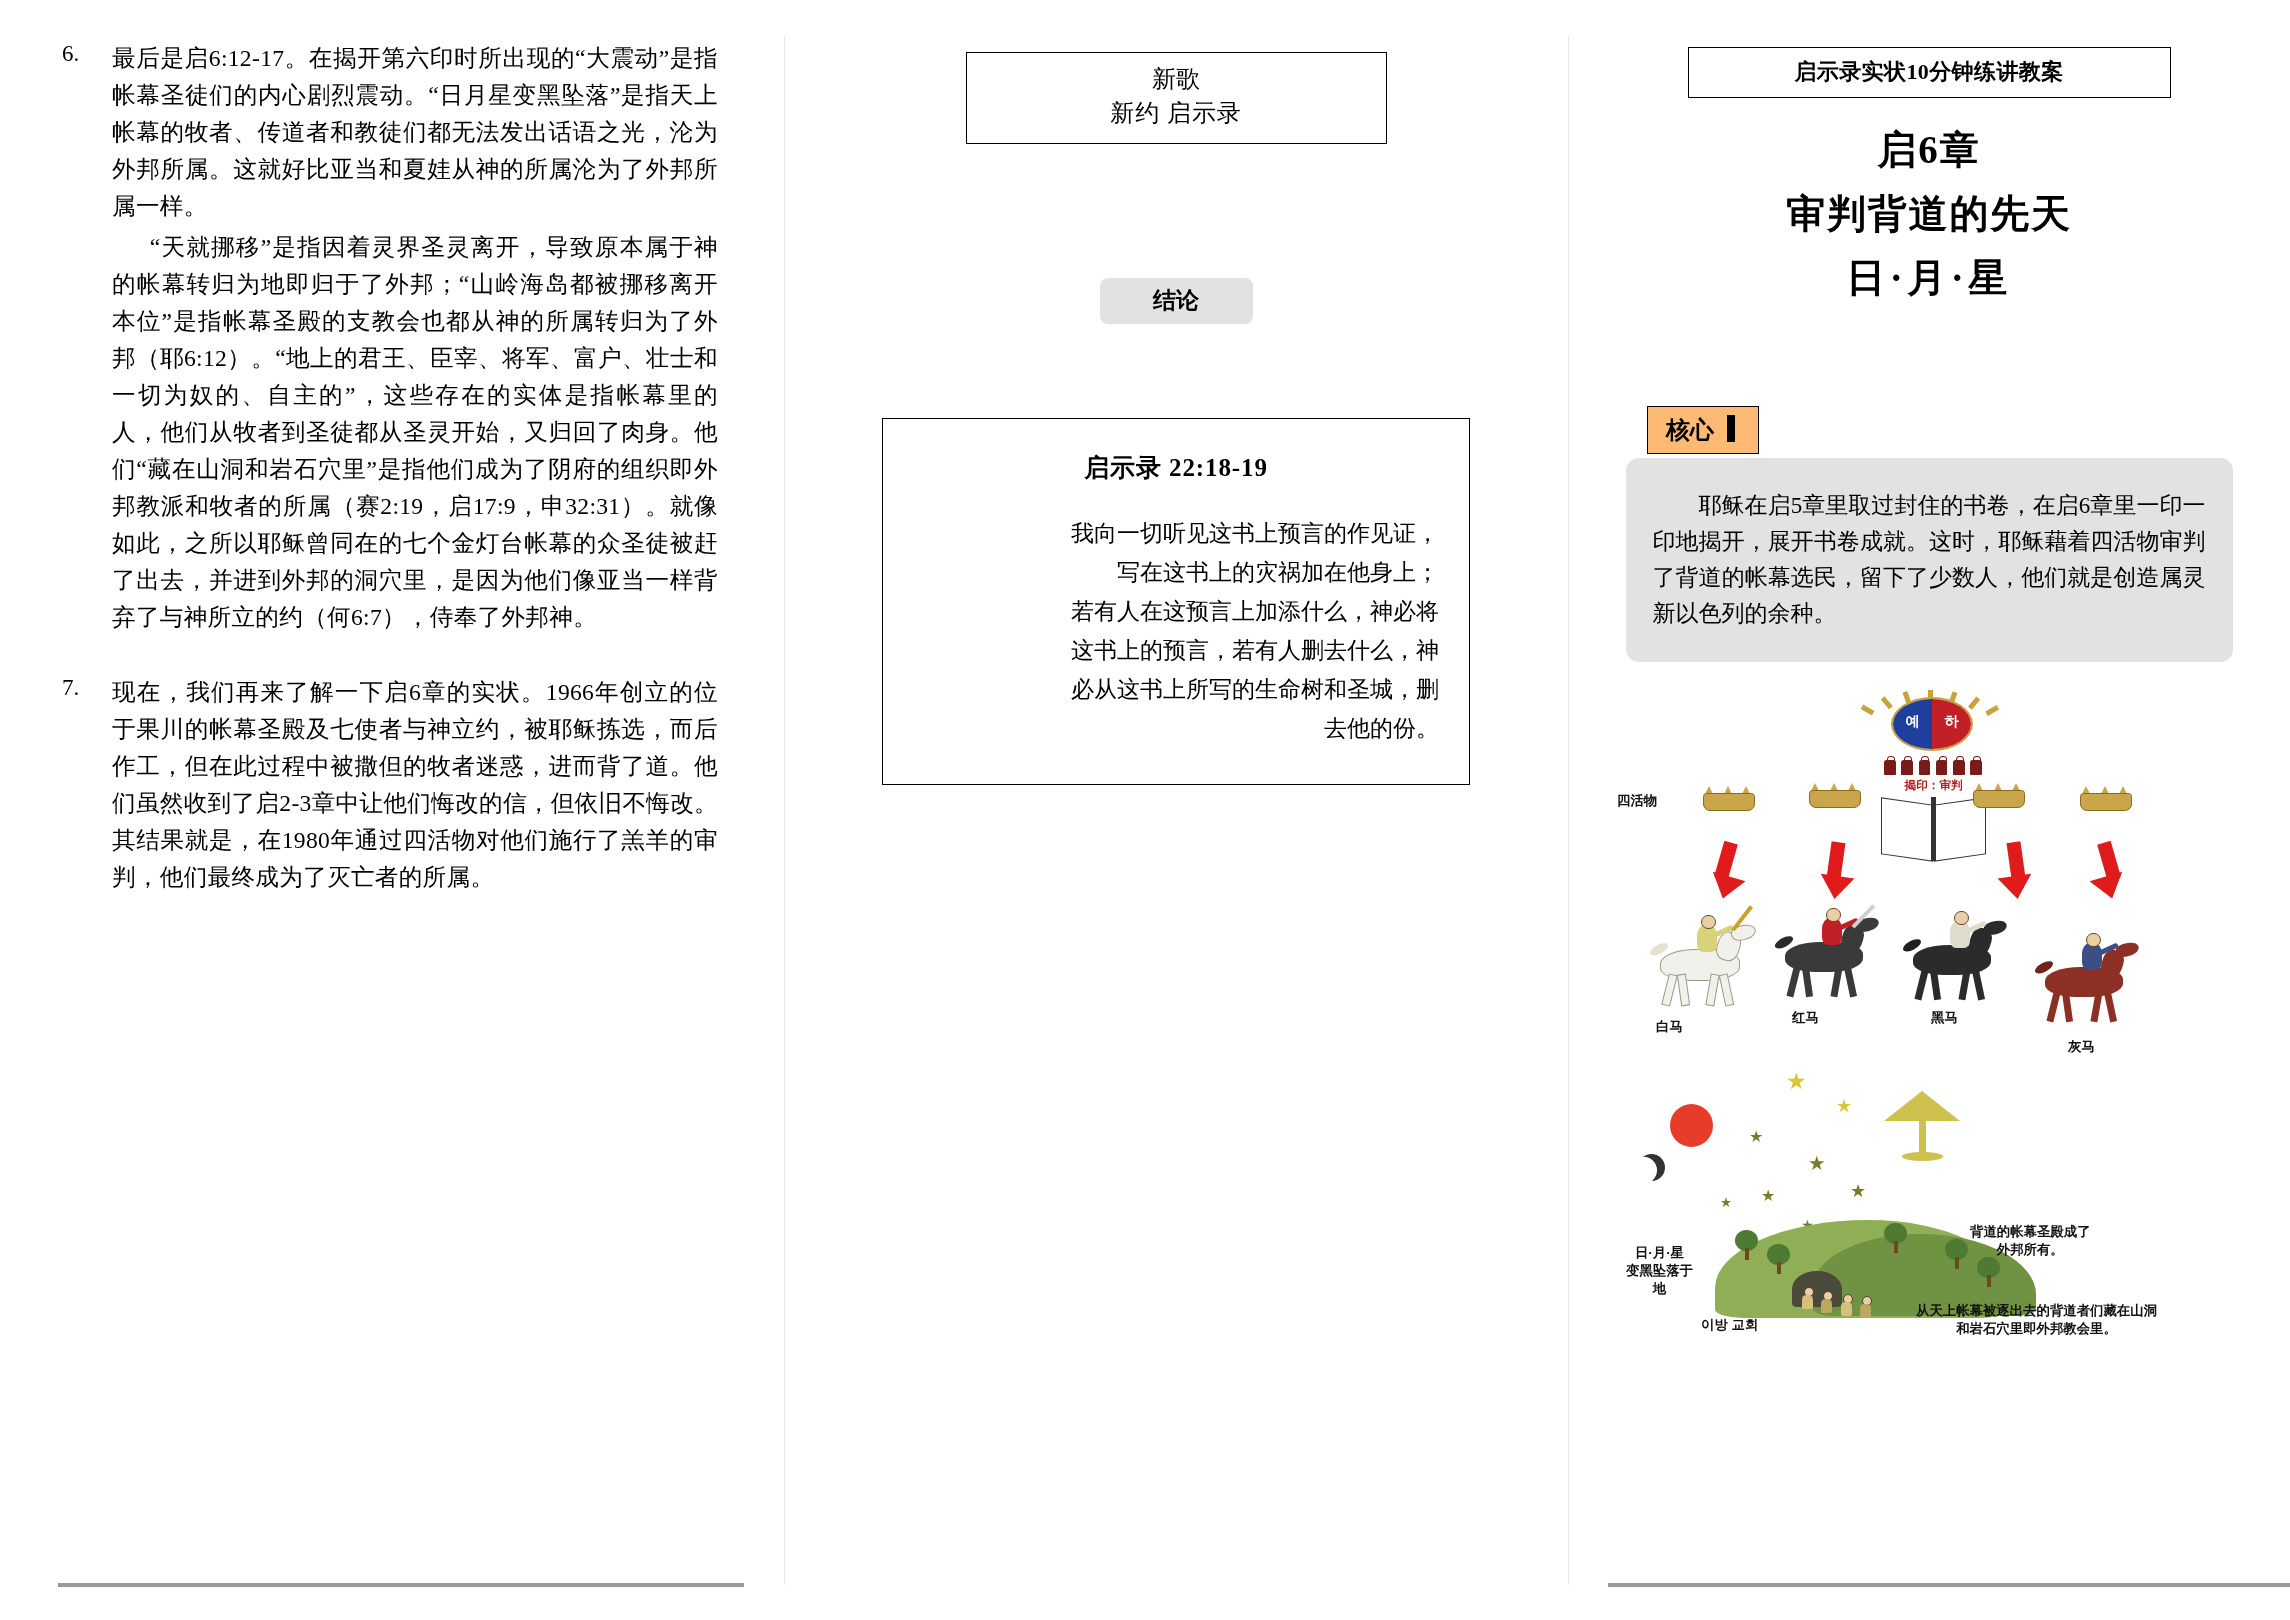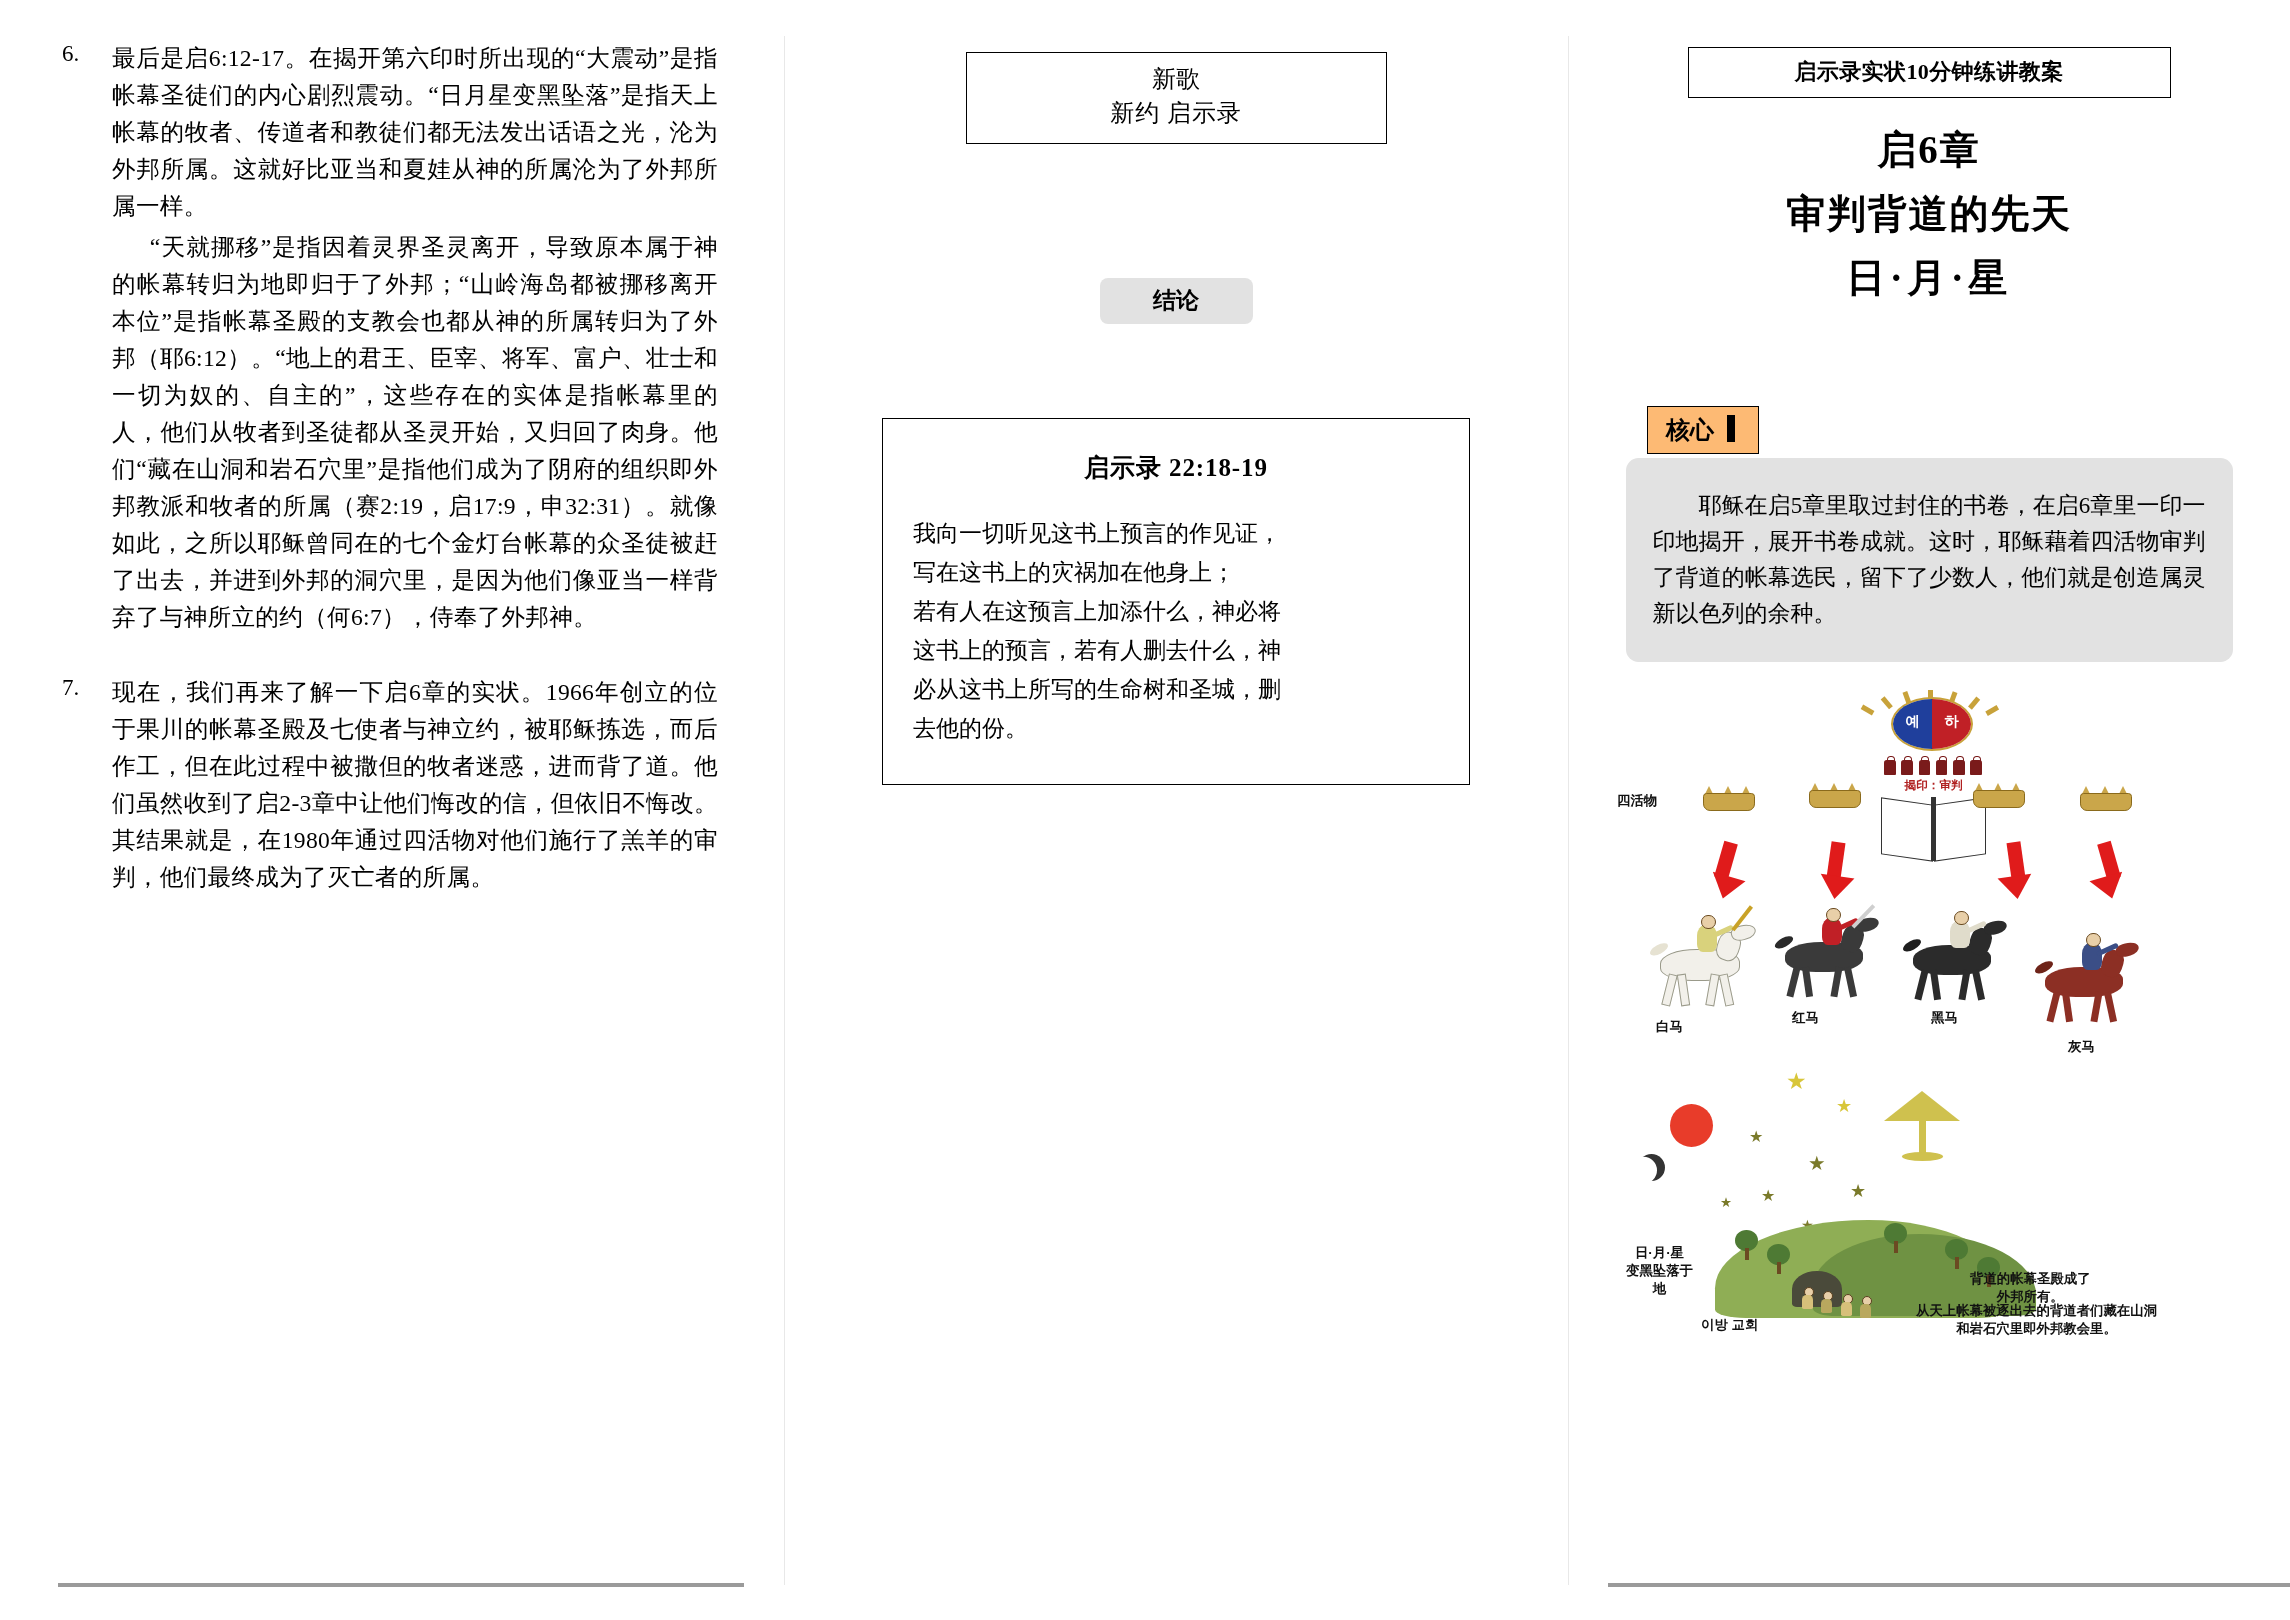--- a/index.html
+++ b/index.html
@@ -119,21 +119,21 @@
   .verse-title {
     text-align: center;
     font-size: 25px;
     font-weight: bold;
     letter-spacing: 0.9px;
     margin-bottom: 30px;
   }
   .verse-body {
     font-size: 23px;
     line-height: 39px;
-    text-align: left;
+    text-align: right;
   }
   .verse-body div { white-space: nowrap; }
 
   
   .lesson-box {
     border: 1.3px solid #000;
     width: 481px;
     margin: 10.7px auto 0 auto;
     padding: 9.8px 0 9.8px 0;
     text-align: center;
@@ -736,21 +736,21 @@
           <div class="b2" style="background:#d7c07a;"></div>
         </div>
       <div class="person" style="left:242px; top:604px;">
           <div class="h"></div>
           <div class="b2" style="background:#b9a85e;"></div>
         </div>
 
       <div class="ill-label" style="left:9px; top:552px; white-space:pre; text-align:center;">日·月·星
 变黑坠落于
 地</div>
-      <div class="ill-label" style="left:353px; top:578px; white-space:pre; text-align:center;">背道的帐幕圣殿成了
+      <div class="ill-label" style="left:353px; top:531px; white-space:pre; text-align:center;">背道的帐幕圣殿成了
 外邦所有。</div>
       <div class="ill-label" style="left:84px; top:624px;">이방 교회</div>
       <div class="ill-label" style="left:299px; top:610px; white-space:pre; text-align:center;">从天上帐幕被逐出去的背道者们藏在山洞
 和岩石穴里即外邦教会里。</div>
     </div>
 
   </div>
 
 </div>
 

